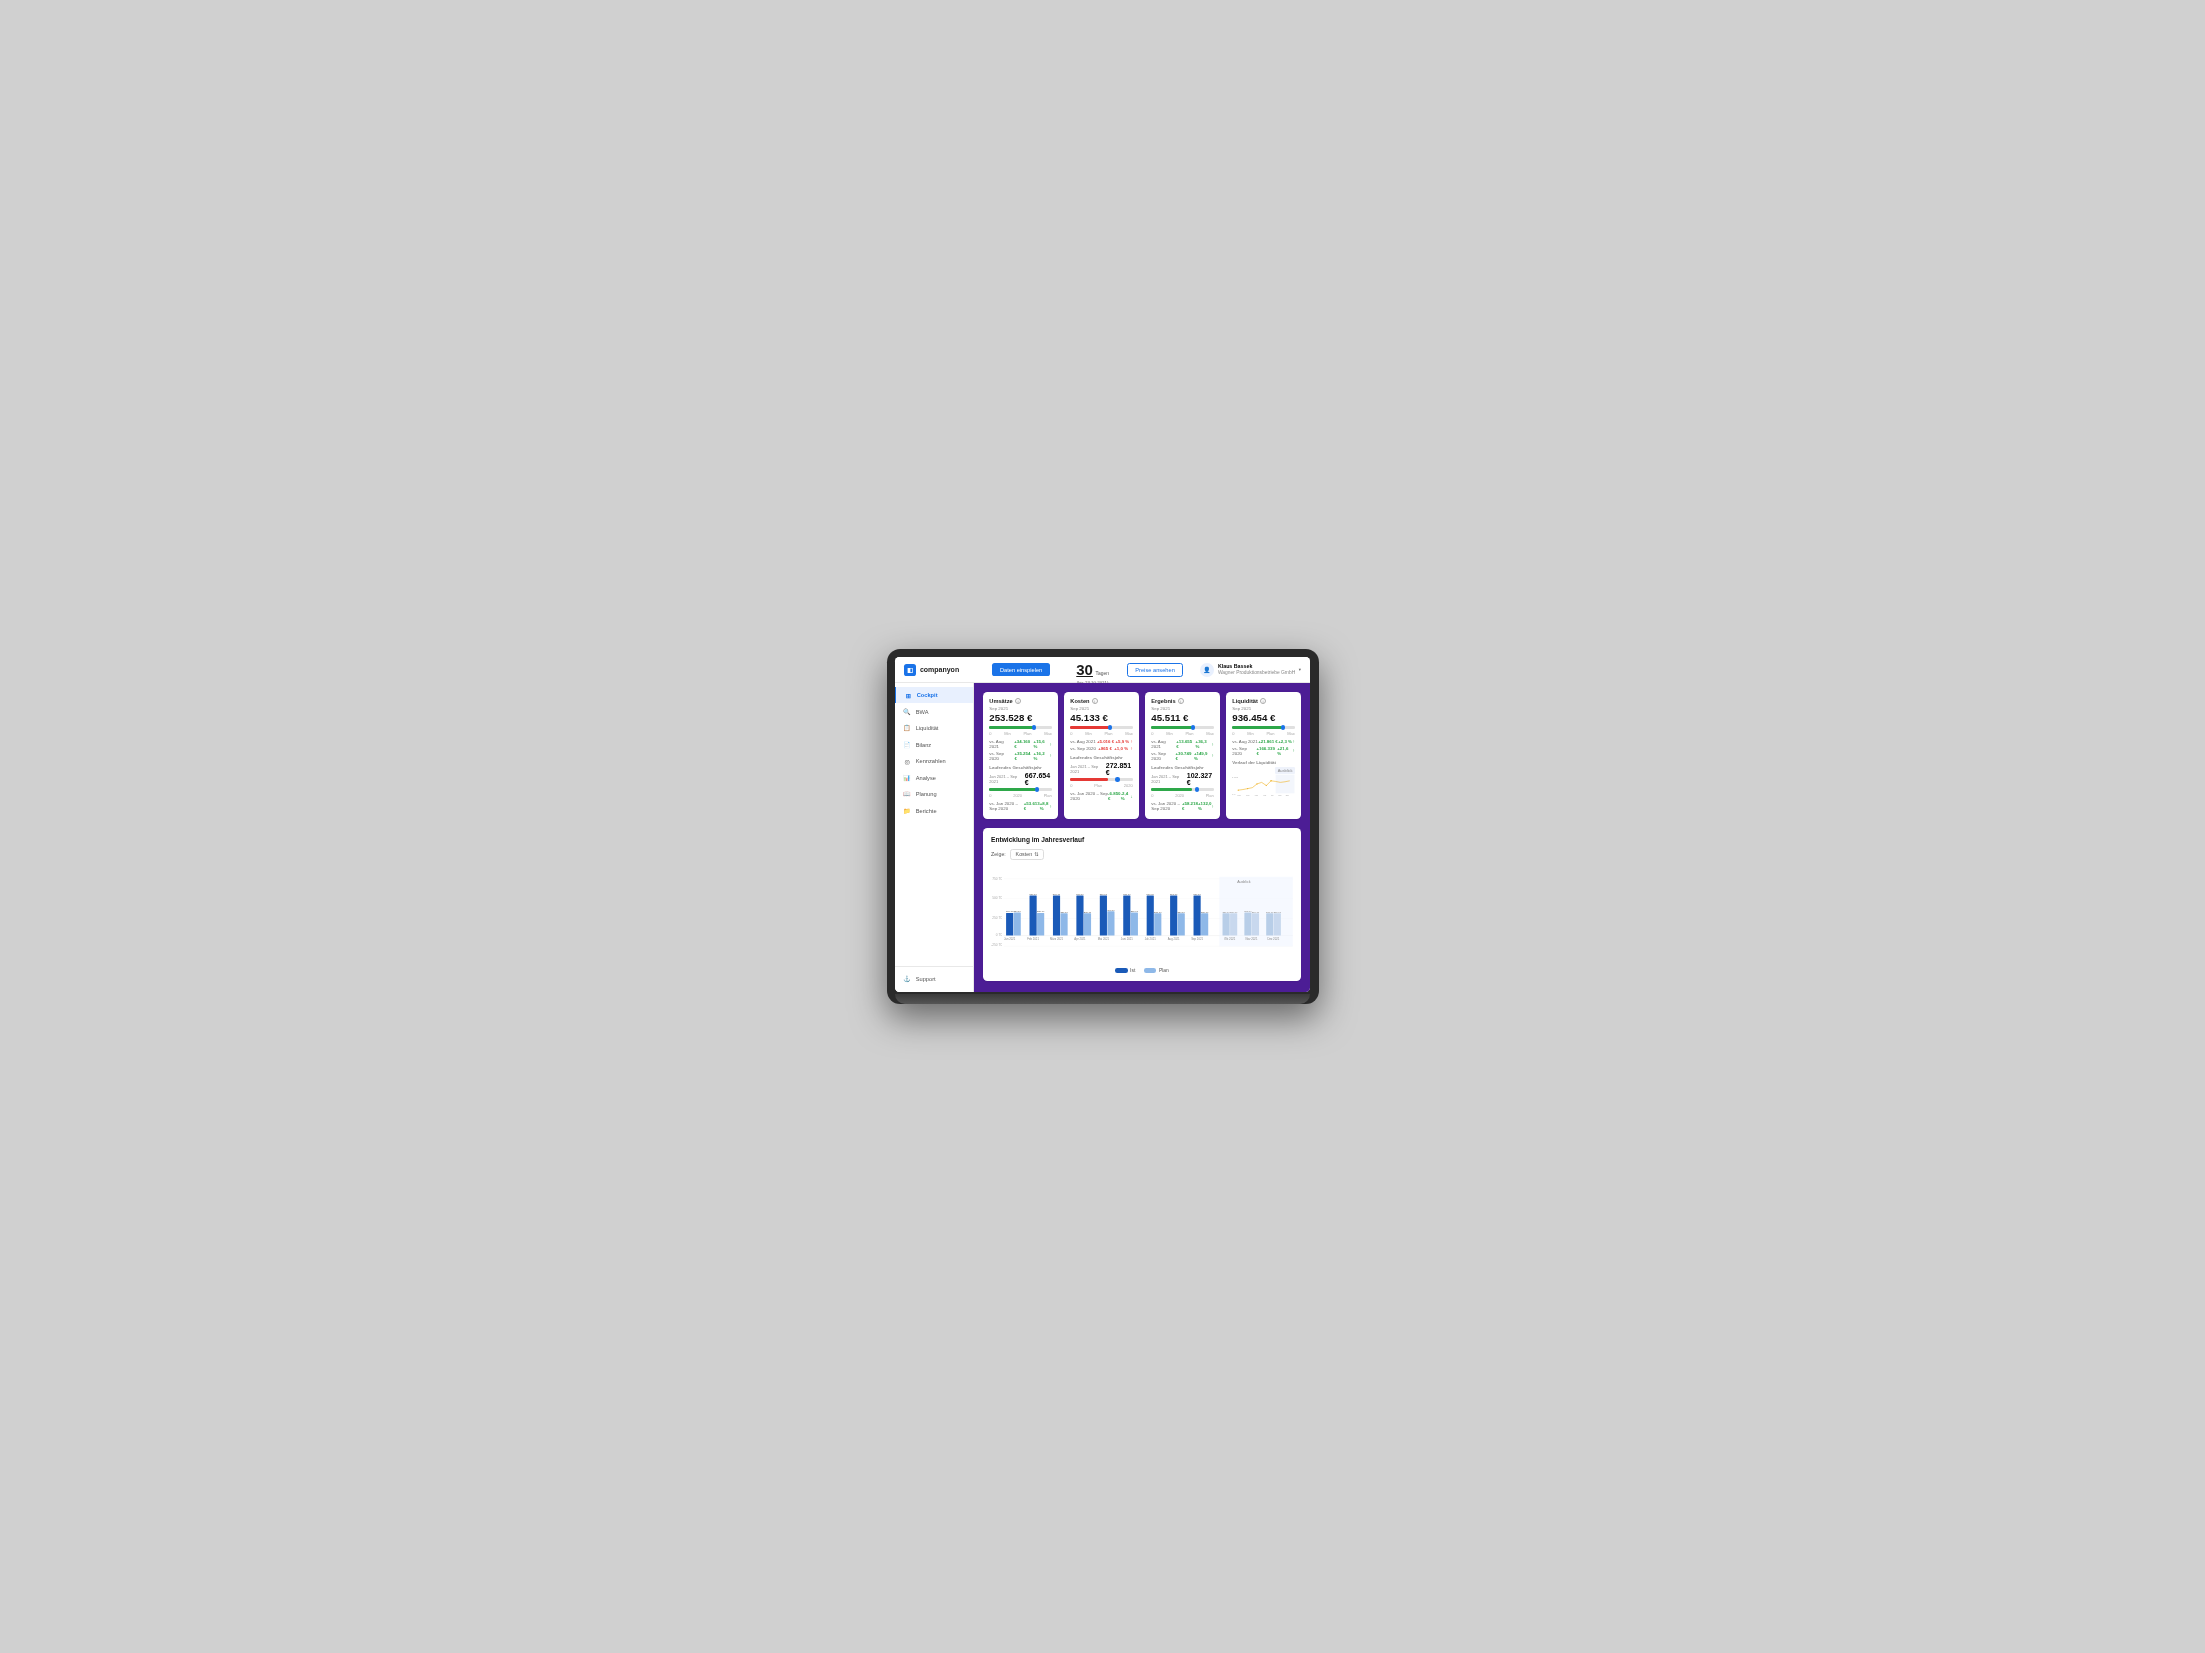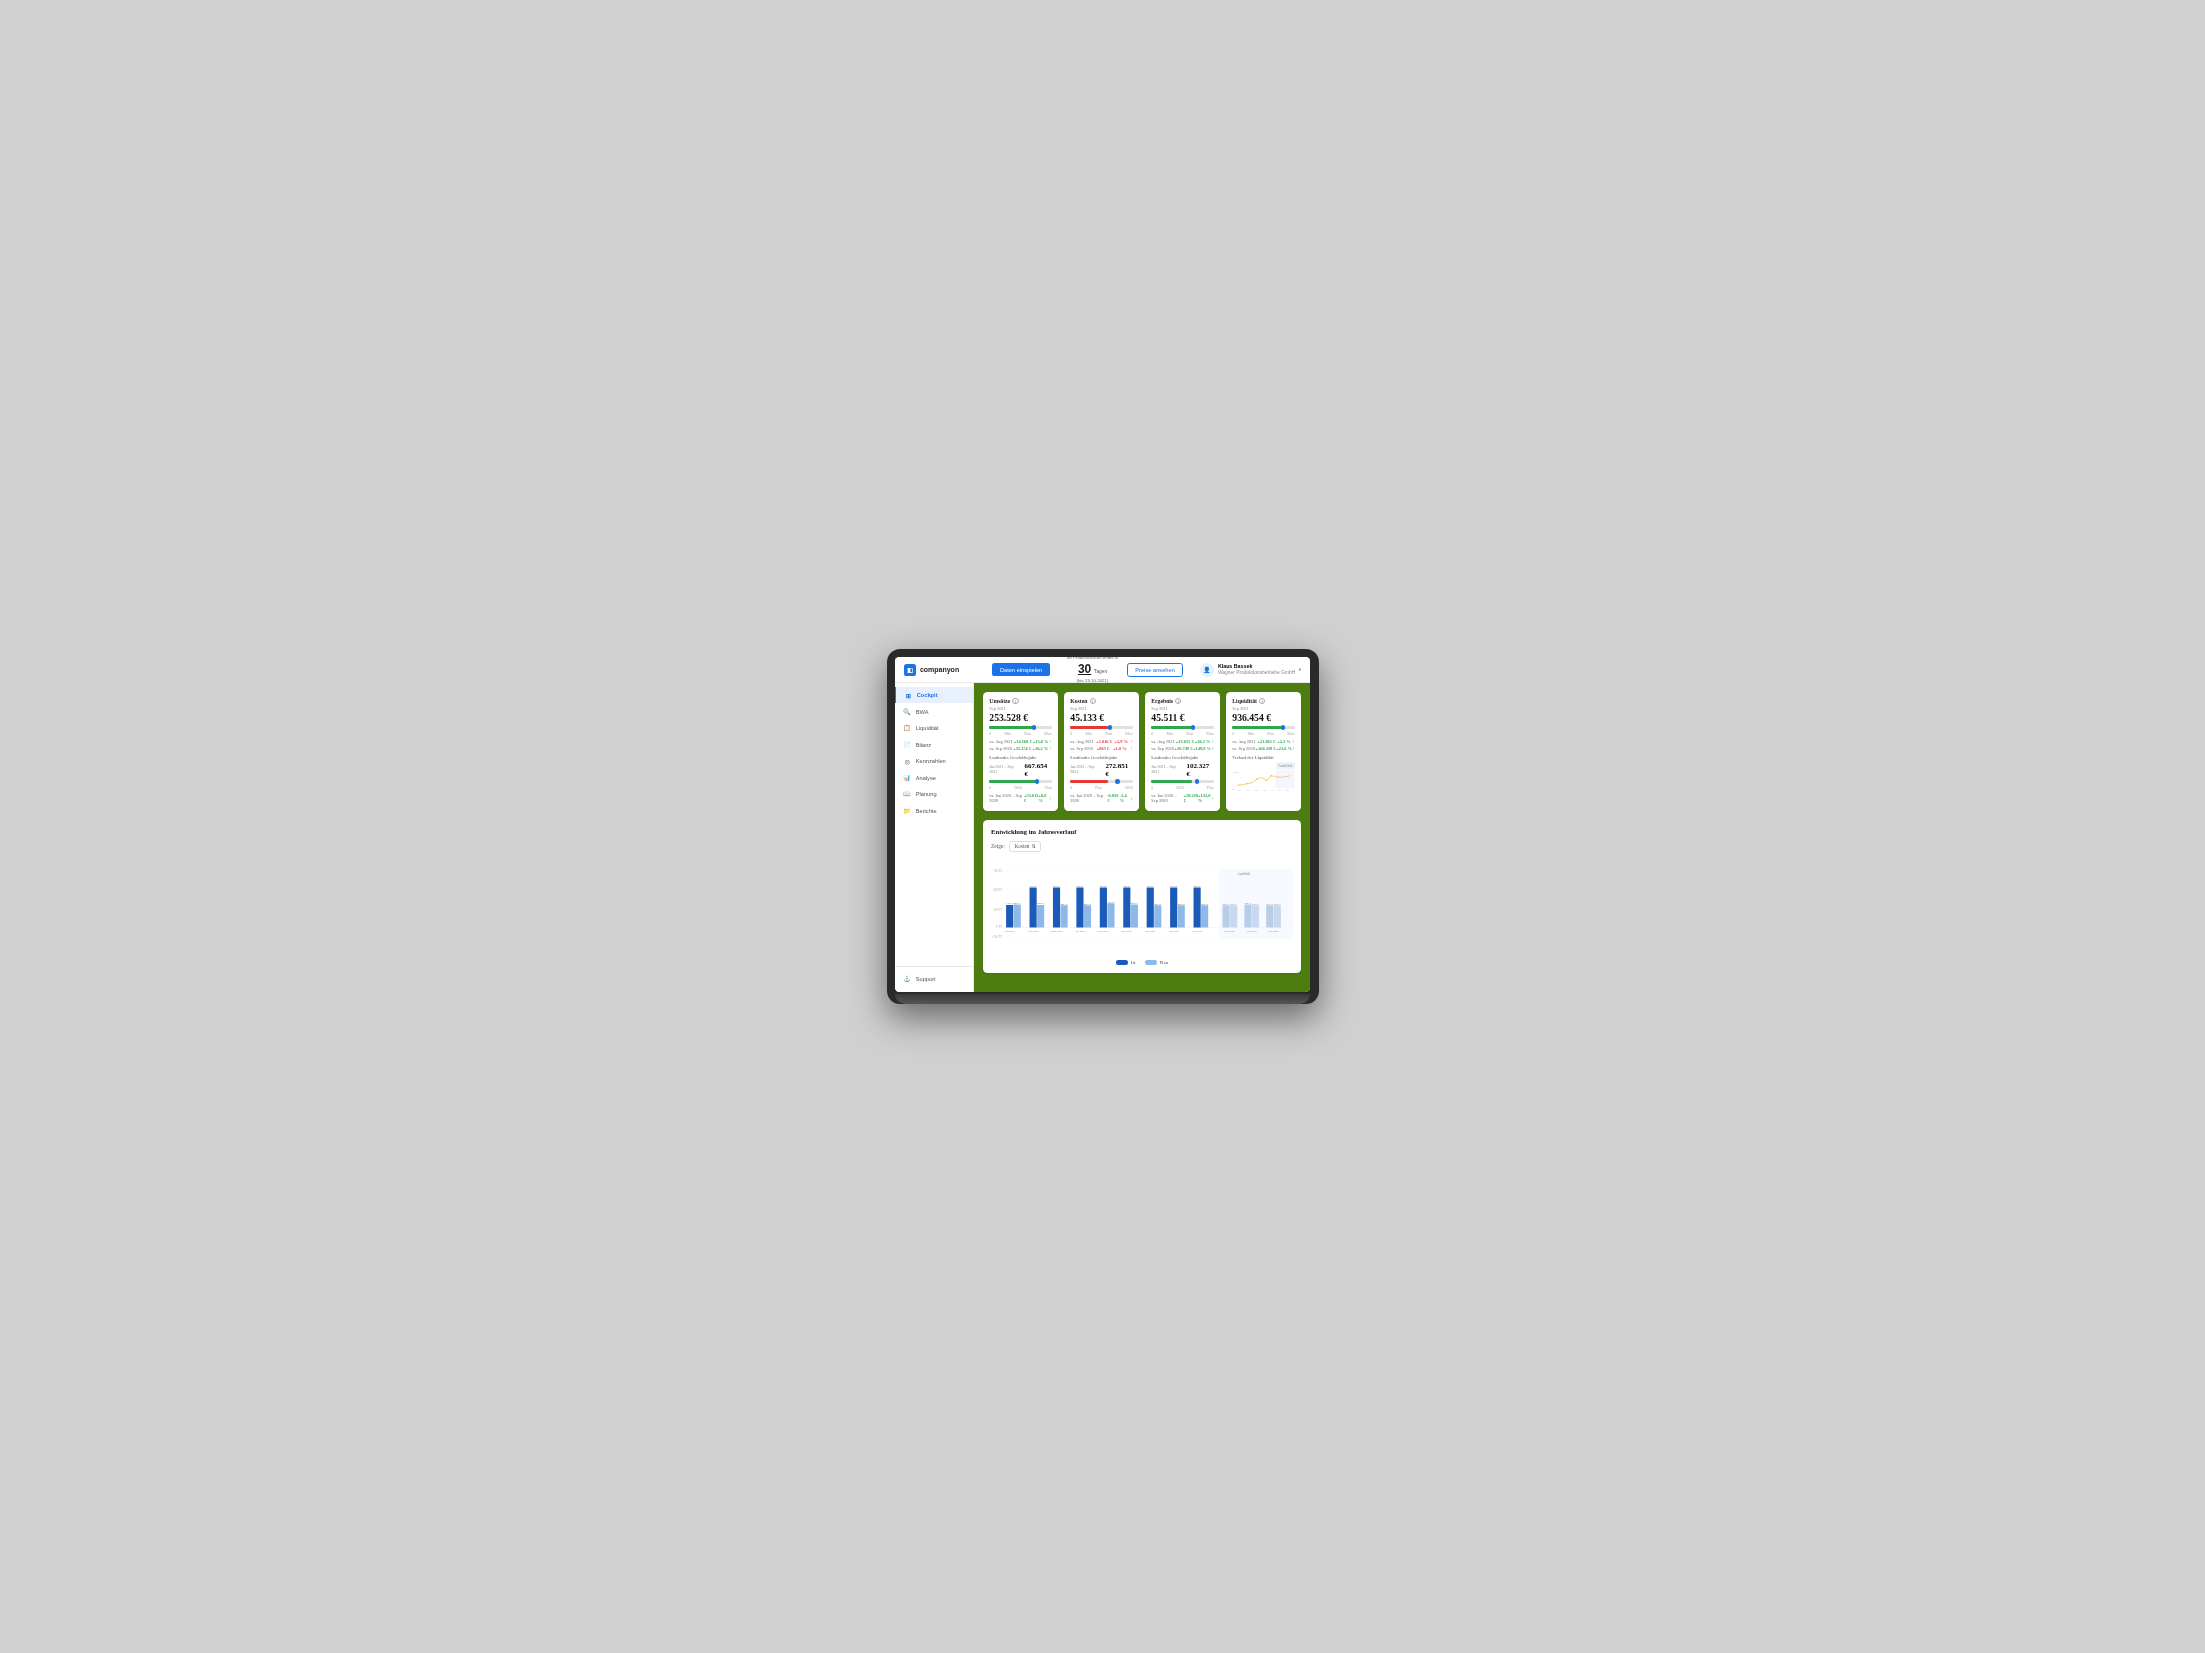--- a/index.html
+++ b/index.html
@@ -75,21 +75,21 @@
       cursor: pointer;
     }
     .trial-info {
       margin-left: auto;
       text-align: center;
       font-size: 4.9px;
       color: #666;
       line-height: 1.4;
     }
     .trial-days {
-      font-size: 12px;
+      font-size: 15px;
       font-weight: 700;
       color: #1a1a1a;
       text-decoration: underline;
     }
     .btn-outline {
       border: 0.9px solid #1a73e8;
       color: #1a73e8;
       background: white;
       padding: 3.1px 7px;
       border-radius: 2.6px;
@@ -155,23 +155,22 @@
     .nav-support {
       margin-top: auto;
       border-top: 0.4px solid #e8e8e8;
       padding-top: 3.5px;
     }
 
     
     .content {
       flex: 1;
       overflow-y: auto;
-      background: #4d7c0f;
+      background: #4c1d95;
       padding: 8.8px;
-      font-family: Liberation Serif, serif;
     }
 
     
     .cards-grid {
       display: grid;
       grid-template-columns: repeat(4, 1fr);
       gap: 6.2px;
       margin-bottom: 8.8px;
     }
     .card {

